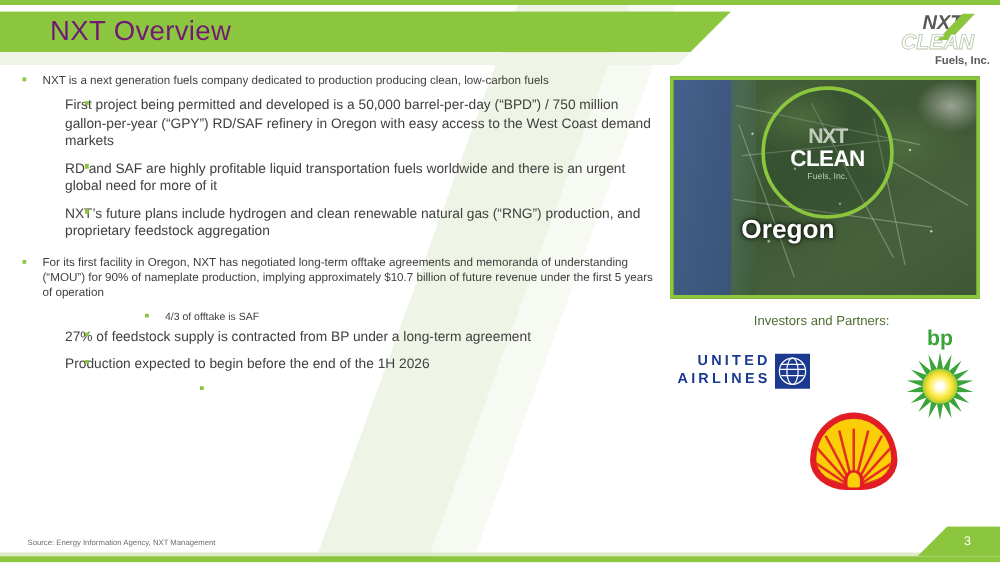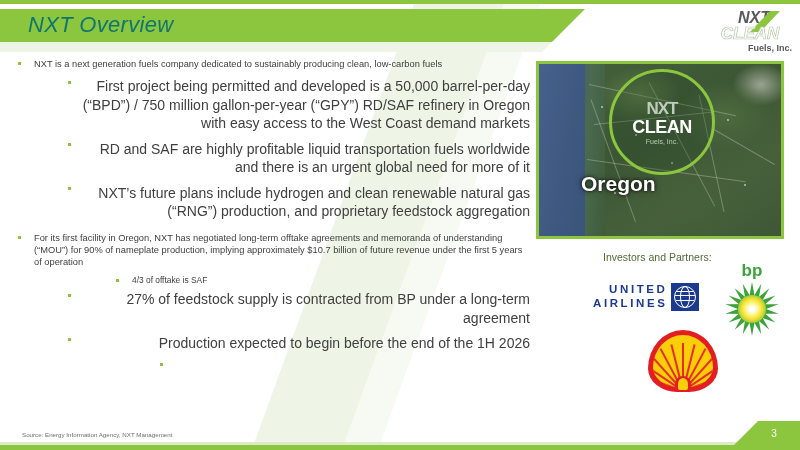--- a/index.html
+++ b/index.html
@@ -44,22 +44,22 @@
     position:absolute;left:0;top:9px;height:33px;width:620px;
     background:#8cc63e;z-index:5;
     clip-path:polygon(0 0, 585px 0, 552px 100%, 0 100%);
   }
   .header-band-shadow{
     position:absolute;left:0;top:42px;height:10px;width:620px;
     background:#eef5e6;z-index:4;
     clip-path:polygon(0 0, 552px 0, 542px 100%, 0 100%);
   }
   .slide-title{
-    position:absolute;left:28px;top:12px;
-    font-size:22px;font-style:italic;color:#0f766e;
+    position:absolute;left:40px;top:12px;
+    font-size:22px;color:#701a75;
     letter-spacing:.3px;z-index:6;white-space:nowrap;
   }
 
   
   .logo{
     position:absolute;right:8px;top:6px;width:82px;height:50px;z-index:6;
   }
 
   
   .body{
@@ -72,21 +72,21 @@
     line-height:1.32;
   }
   .b .sq{
     position:absolute;
     background:#8cc63e;
   }
   
   .lv1{font-size:9.3px;padding-left:34px;margin-bottom:7px;}
   .lv1 .sq{left:18px;top:4px;width:3.4px;height:3.4px;}
   
-  .lv2{font-size:14px;padding-left:76px;margin-bottom:7px;text-align:right;}
+  .lv2{font-size:11px;padding-left:52px;margin-bottom:7px;}
   .lv2 .sq{left:68px;top:3.5px;width:3.2px;height:3.2px;}
   
   .lv3{font-size:8.4px;padding-left:132px;margin-bottom:4px;}
   .lv3 .sq{left:116px;top:3.5px;width:3px;height:3px;}
   
   .lv4{font-size:8.2px;padding-left:176px;margin-bottom:4px;}
   .lv4 .sq{left:160px;top:3.5px;width:3px;height:3px;}
 
   .gap-sm{height:4px;}
 
@@ -115,38 +115,38 @@
       radial-gradient(ellipse 40px 30px at 90% 12%, #9aa391 0%, rgba(154,163,145,0) 70%),
       linear-gradient(150deg,#44603a 0%,#3c5634 40%,#47603c 70%,#3e5736 100%);
   }
   .mroad{position:absolute;background:rgba(190,200,180,.42);height:1px;transform-origin:left center;}
   .mdot{position:absolute;width:2px;height:2px;background:rgba(225,230,215,.75);border-radius:50%;}
   .map-label{
     position:absolute;color:#ffffff;font-weight:bold;
     text-shadow:0 0 3px rgba(0,0,0,.85),0 0 6px rgba(0,0,0,.6);
     z-index:4;
   }
-  .map-oregon{left:42px;top:108px;font-size:21px;}
+  .map-oregon{left:54px;top:108px;font-size:21px;}
   .map-portland{left:148px;top:150px;font-size:18px;}
   .map-badge{
     position:absolute;left:70px;top:5px;width:100px;height:100px;
     border:3px solid #8cc63e;border-radius:50%;
     background:rgba(40,70,40,.30);z-index:5;
     display:flex;flex-direction:column;align-items:center;justify-content:center;
   }
   .badge-nxt{font-size:17px;font-weight:bold;color:#cfd8cc;letter-spacing:-1px;opacity:.9;line-height:1;}
   .badge-clean{font-size:18px;font-weight:bold;color:#ffffff;letter-spacing:-.5px;line-height:1;margin-top:1px;}
   .badge-fuels{font-size:7px;color:#b9cdb2;margin-top:2px;}
 
   
   .investors-title{
     position:absolute;left:603px;top:251px;font-size:10.5px;color:#4f6b33;z-index:6;
   }
   .united{
-    position:absolute;left:593px;top:283px;z-index:6;
+    position:absolute;left:542px;top:283px;z-index:6;
     display:flex;align-items:center;
   }
   .united-txt{
     font-size:11.5px;font-weight:bold;color:#1b3a8f;letter-spacing:2.6px;
     line-height:1.18;text-align:right;
   }
   .united-globe{
     width:28px;height:28px;margin-left:4px;background:#1b3a8f;
     position:relative;overflow:hidden;
   }
@@ -235,21 +235,21 @@
   <div class="logo">
     <svg width="82" height="50" viewBox="0 0 82 50">
       <text x="44" y="17" font-family="Liberation Sans, sans-serif" font-size="16" font-weight="bold" font-style="italic" fill="#58595b" text-anchor="middle">NXT</text>
       <polygon points="60,5 70,5 50,26 40,26" fill="#8cc63e"></polygon>
       <text x="40" y="33" font-family="Liberation Sans, sans-serif" font-size="17" font-weight="bold" font-style="italic" fill="#ffffff" stroke="#b9c9ad" stroke-width="0.7" text-anchor="middle">CLEAN</text>
       <text x="60" y="45" font-family="Liberation Sans, sans-serif" font-size="9" font-weight="bold" fill="#58595b" text-anchor="middle">Fuels, Inc.</text>
     </svg>
   </div>
 
   <div class="body">
-    <p class="b lv1"><span class="sq"></span><span>NXT is a next generation fuels company dedicated to sustainably producing clean, low-carbon fuels</span></p>
+    <p class="b lv1"><span class="sq"></span><span>NXT is a next generation fuels company dedicated to production producing clean, low-carbon fuels</span></p>
     <p class="b lv2"><span class="sq"></span><span>First project being permitted and developed is a 50,000 barrel-per-day (“BPD”) / 750 million gallon-per-year (“GPY”) RD/SAF refinery in Oregon with easy access to the West Coast demand markets</span></p>
     <p class="b lv2"><span class="sq"></span><span>RD and SAF are highly profitable liquid transportation fuels worldwide and there is an urgent global need for more of it</span></p>
     <p class="b lv2"><span class="sq"></span><span>NXT’s future plans include hydrogen and clean renewable natural gas (“RNG”) production, and proprietary feedstock aggregation</span></p>
     <div class="gap-sm"></div>
     <p class="b lv1"><span class="sq"></span><span>For its first facility in Oregon, NXT has negotiated long-term offtake agreements and memoranda of understanding (“MOU”) for 90% of nameplate production, implying approximately $10.7 billion of future revenue under the first 5 years of operation</span></p>
     <p class="b lv3"><span class="sq"></span><span>4/3 of offtake is SAF</span></p>
     <p class="b lv2"><span class="sq"></span><span>27% of feedstock supply is contracted from BP under a long-term agreement</span></p>
     <p class="b lv2"><span class="sq"></span><span>Production expected to begin before the end of the 1H 2026</span></p>
     <p class="b lv4"><span class="sq"></span></p>
     <div class="gap-sm"></div>

